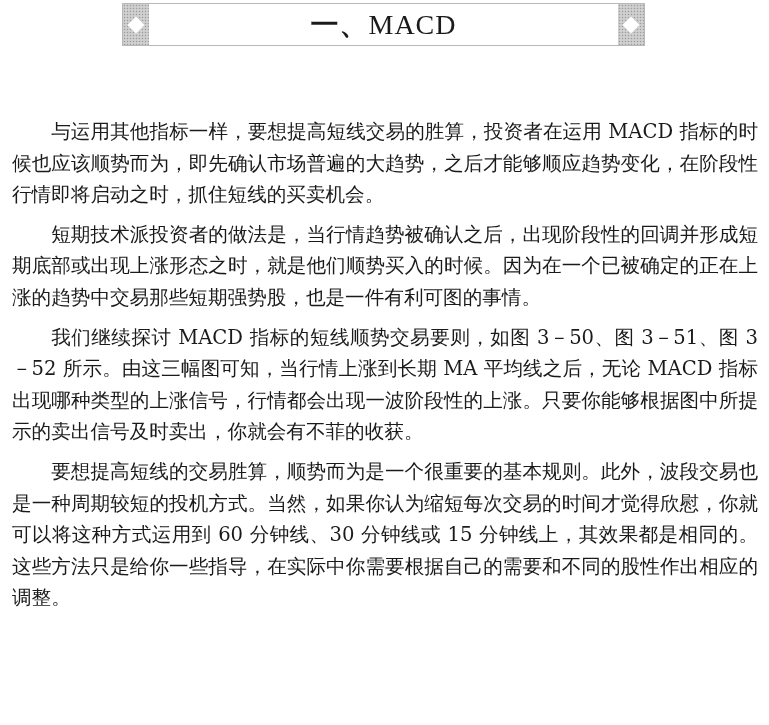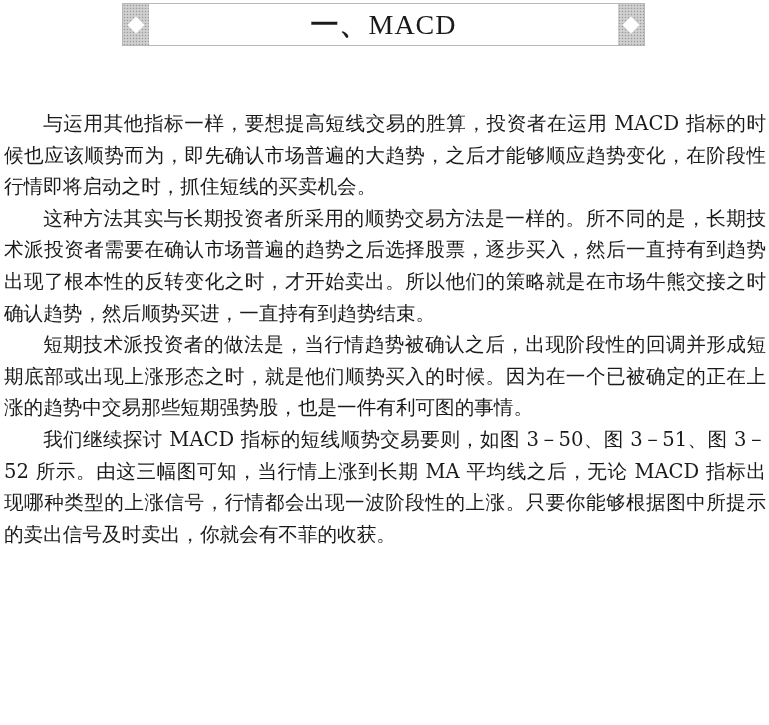--- a/index.html
+++ b/index.html
@@ -71,21 +71,21 @@
       position: absolute;
       left: 4px;
       top: 108px;
       width: 762px;
       font-size: 19.6px;
       line-height: 31.6px;
       text-align: justify;
       text-justify: inter-character;
     }
     .body-text p {
-      margin: 0;
+      margin: 8px;
       text-indent: 2em;
     }
   </style>
 </head>
 <body>
 
 <div class="header-box">
   <div class="header-ornament left">
     <div class="diamond"></div>
   </div>
@@ -93,16 +93,16 @@
     <span>一、</span>
       <span class="latin">MACD</span>
   </div>
   <div class="header-ornament right">
     <div class="diamond"></div>
   </div>
 </div>
 
 <div class="body-text">
   <p>与运用其他指标一样，要想提高短线交易的胜算，投资者在运用 MACD 指标的时候也应该顺势而为，即先确认市场普遍的大趋势，之后才能够顺应趋势变化，在阶段性行情即将启动之时，抓住短线的买卖机会。</p>
-  <p>这种方法其实与长期投资者所采用的顺势交易方法是一样的。所不同的是，长期技术派投资者需要在确认市场普遍的趋势之后选择股票，逐步买入，然后一直持有到趋势出现了根本性的反转变化之时，才开始卖出。所以他们的策略就是在市场牛熊交接之时确认趋势，然后顺势买进，一直持有到趋势结束。</p>
   <p>短期技术派投资者的做法是，当行情趋势被确认之后，出现阶段性的回调并形成短期底部或出现上涨形态之时，就是他们顺势买入的时候。因为在一个已被确定的正在上涨的趋势中交易那些短期强势股，也是一件有利可图的事情。</p>
   <p>我们继续探讨 MACD 指标的短线顺势交易要则，如图 3－50、图 3－51、图 3－52 所示。由这三幅图可知，当行情上涨到长期 MA 平均线之后，无论 MACD 指标出现哪种类型的上涨信号，行情都会出现一波阶段性的上涨。只要你能够根据图中所提示的卖出信号及时卖出，你就会有不菲的收获。</p>
+  <p>要想提高短线的交易胜算，顺势而为是一个很重要的基本规则。此外，波段交易也是一种周期较短的投机方式。当然，如果你认为缩短每次交易的时间才觉得欣慰，你就可以将这种方式运用到 60 分钟线、30 分钟线或 15 分钟线上，其效果都是相同的。这些方法只是给你一些指导，在实际中你需要根据自己的需要和不同的股性作出相应的调整。</p>
 </div>
 
 </body></html>

